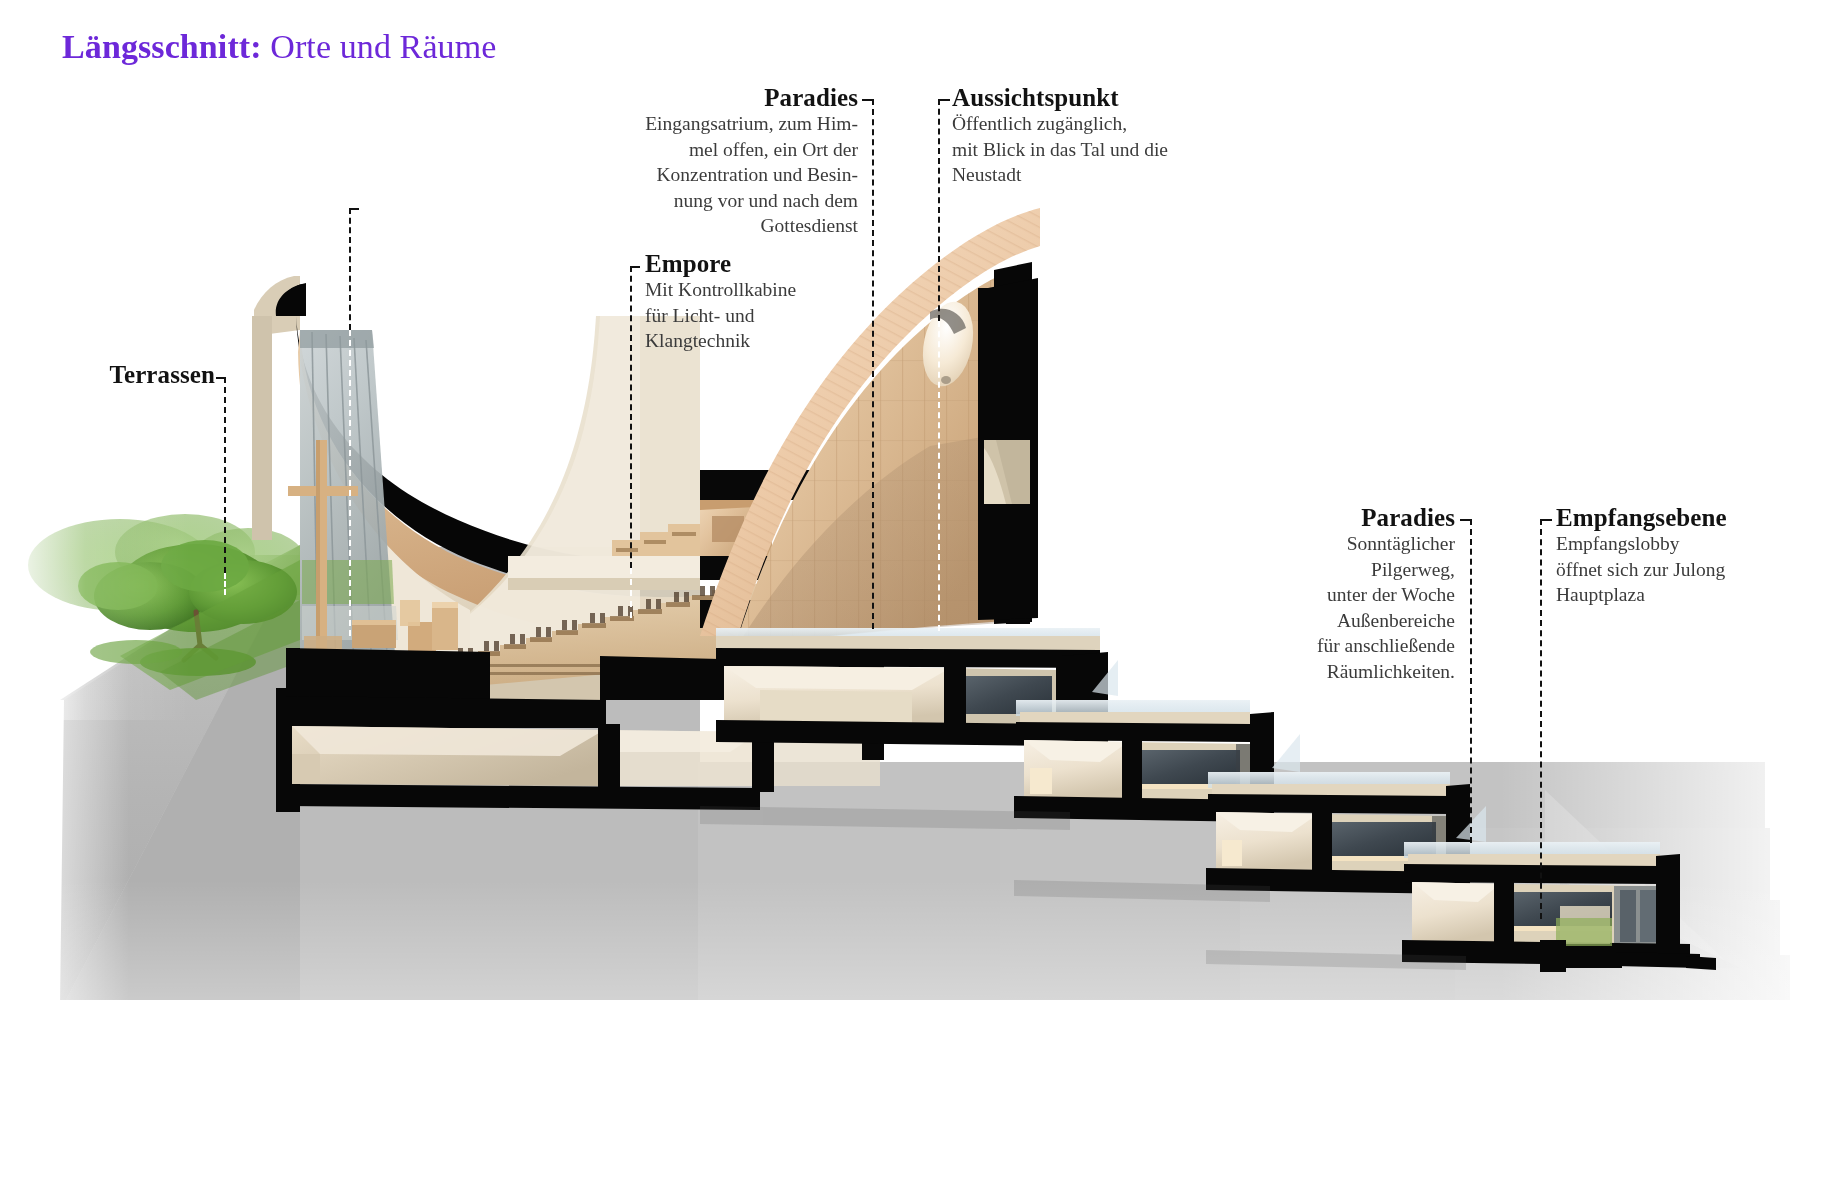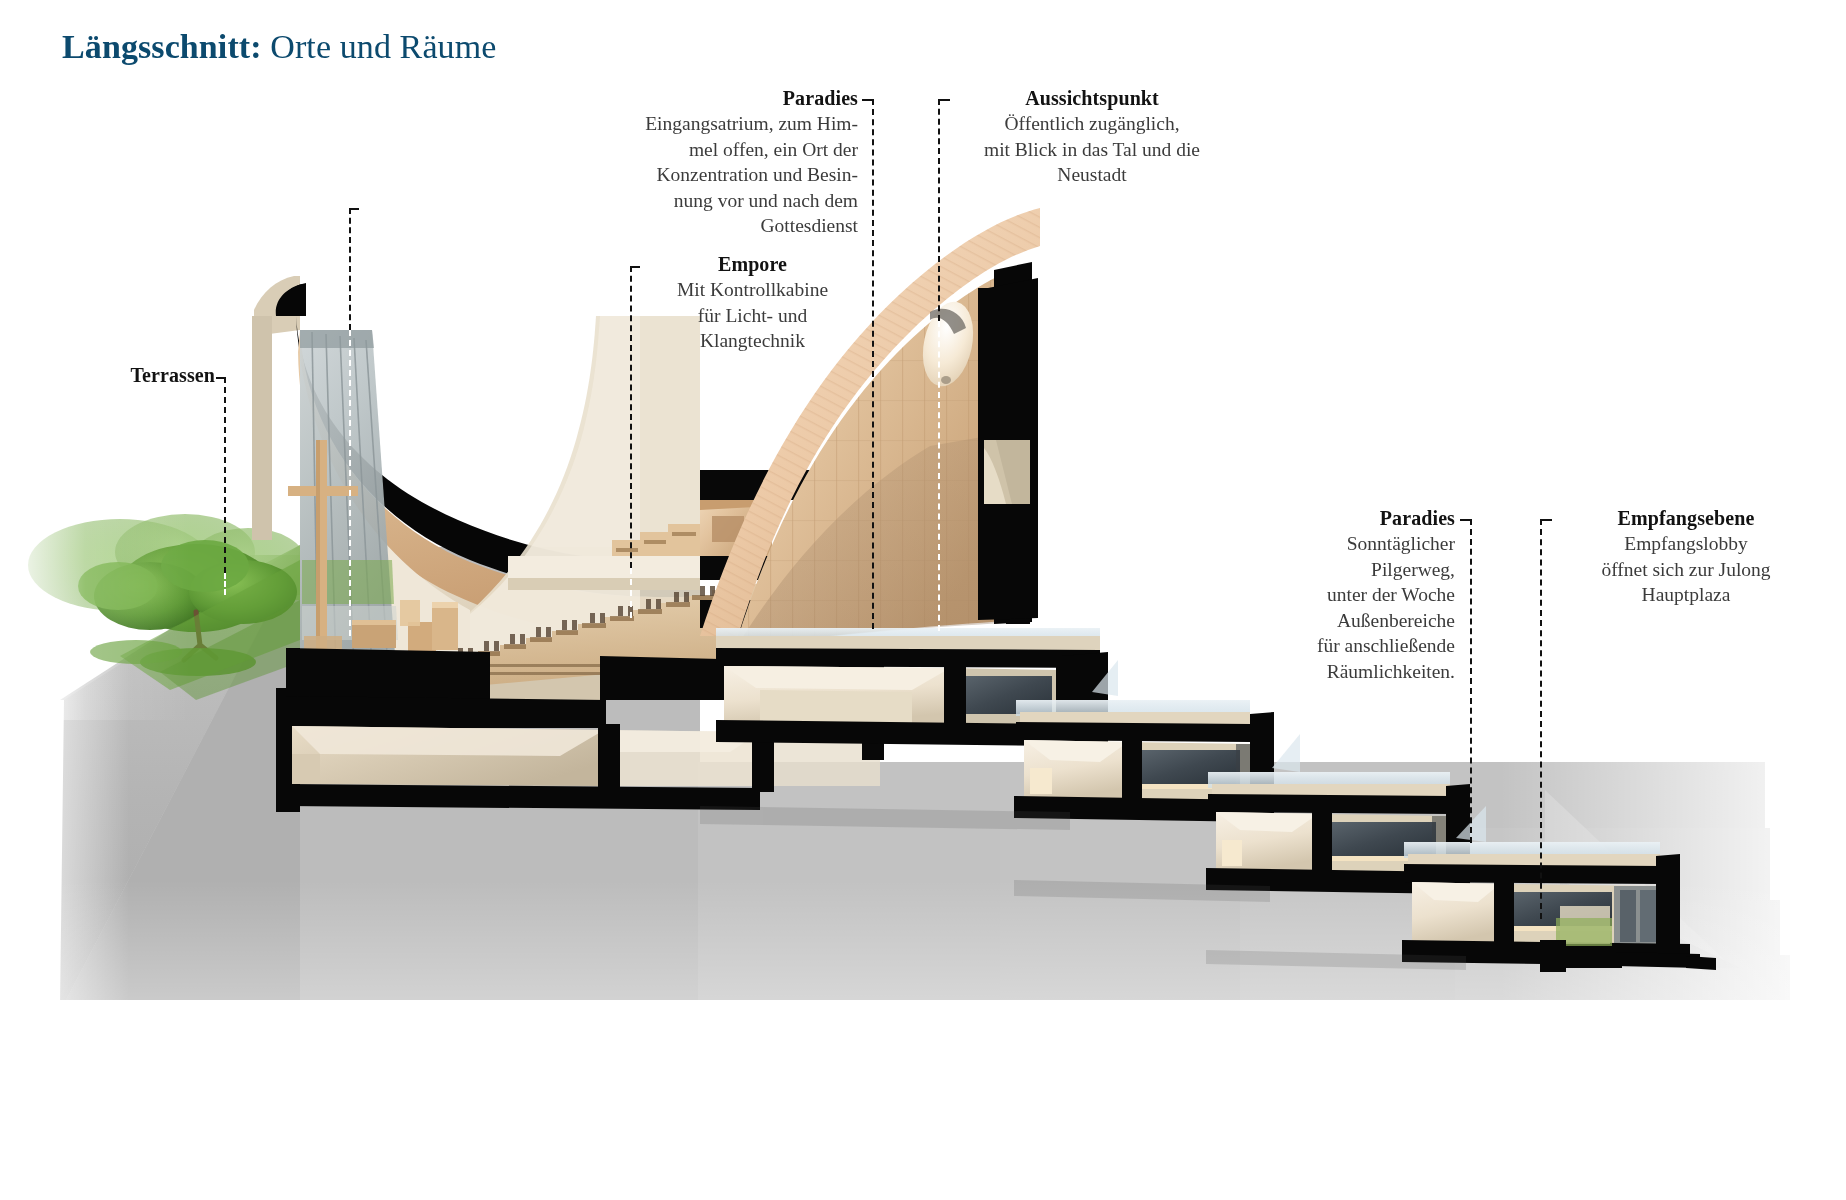--- a/index.html
+++ b/index.html
@@ -14,46 +14,46 @@
     position: relative;
     width: 1846px; height: 1200px;
     background: #ffffff;
   }
 
   
   #title {
     position: absolute;
     left: 62px; top: 28px;
     font-size: 34px;
-    color: #0c4a6e;
+    color: #6d28d9;
     letter-spacing: .1px;
     white-space: nowrap;
   }
   #title .strong { font-weight: bold; }
   #title .light  { font-weight: normal; }
 
   
   .anno {
     position: absolute;
     font-size: 19.5px;
     line-height: 25.5px;
     color: #3b3b3b;
     font-family: "Liberation Serif", "DejaVu Serif", serif;
   }
   .anno .hd {
     font-weight: bold;
     color: #121212;
     display: block;
-    font-size: 20px;
+    font-size: 25px;
     line-height: 26px;
     letter-spacing: .1px;
   }
   .anno .bd { display: block; }
   .anno.right { text-align: right; }
-  .anno.left  { text-align: center; }
+  .anno.left  { text-align: left; }
 
   
   .leader {
     position: absolute;
     width: 0;
     border-left: 2px dashed #111111;
   }
   .leader.white { border-left-color: #ffffff; }
   .leader.hook {
     position: absolute;

